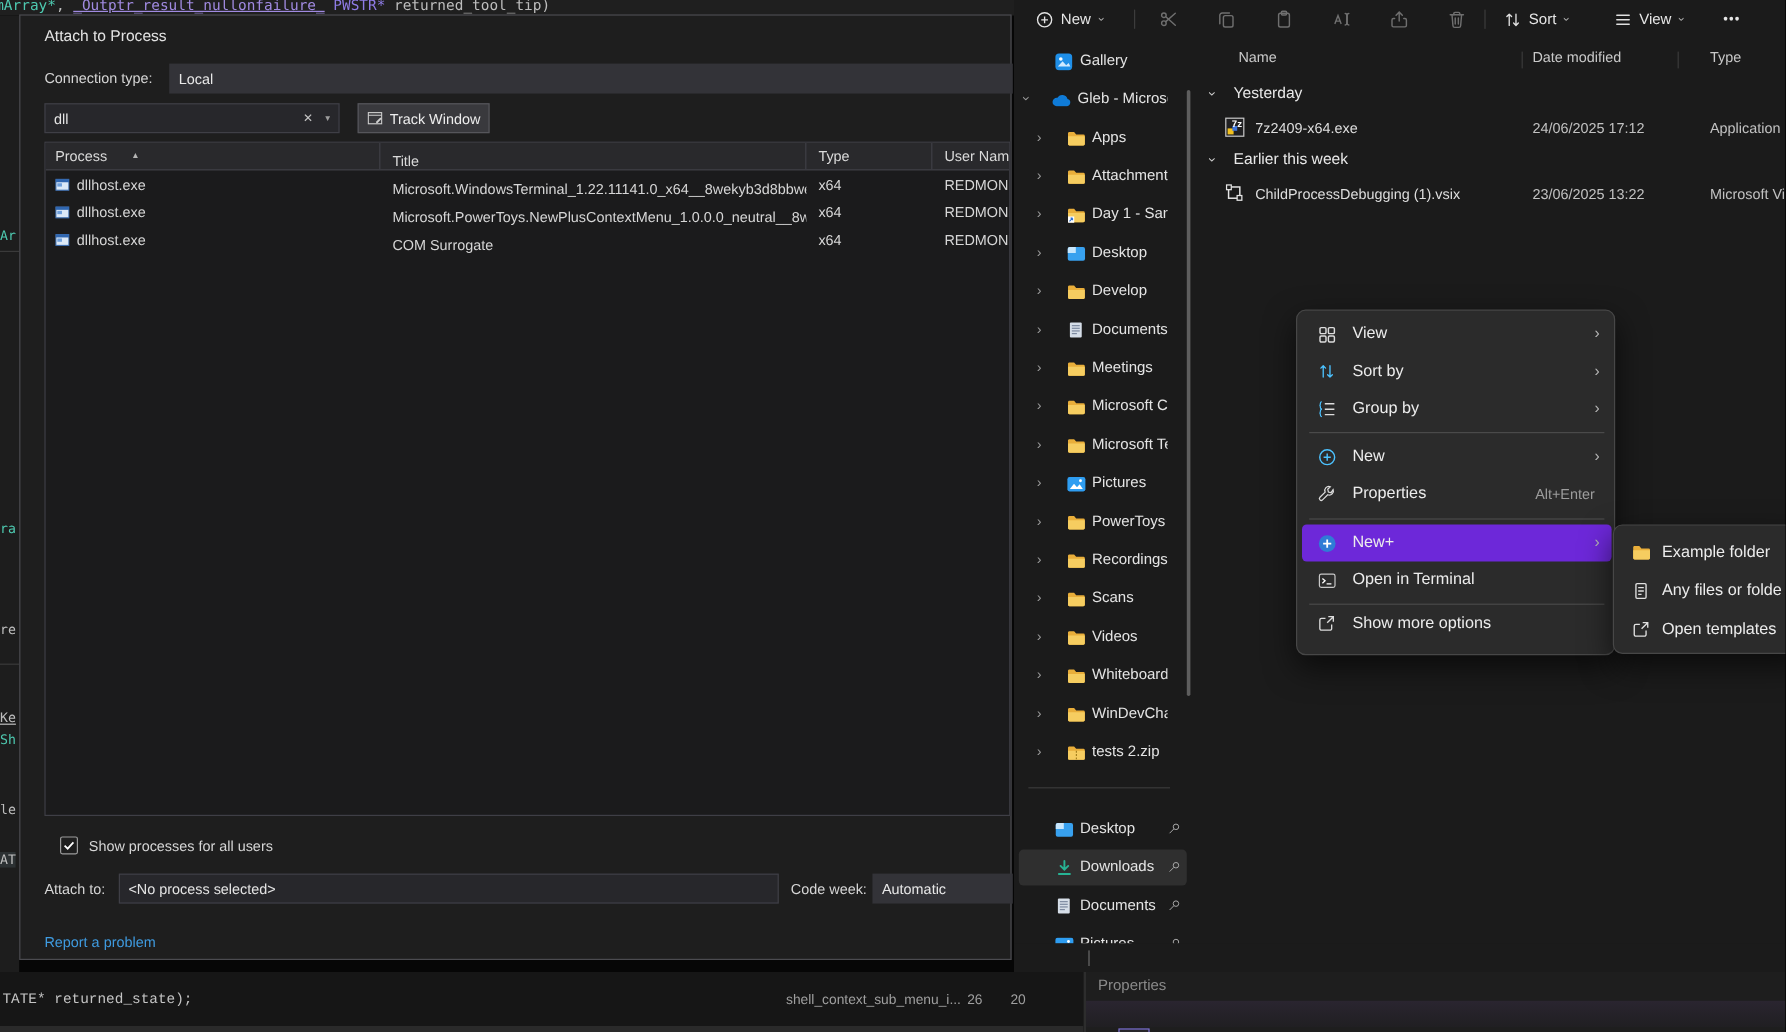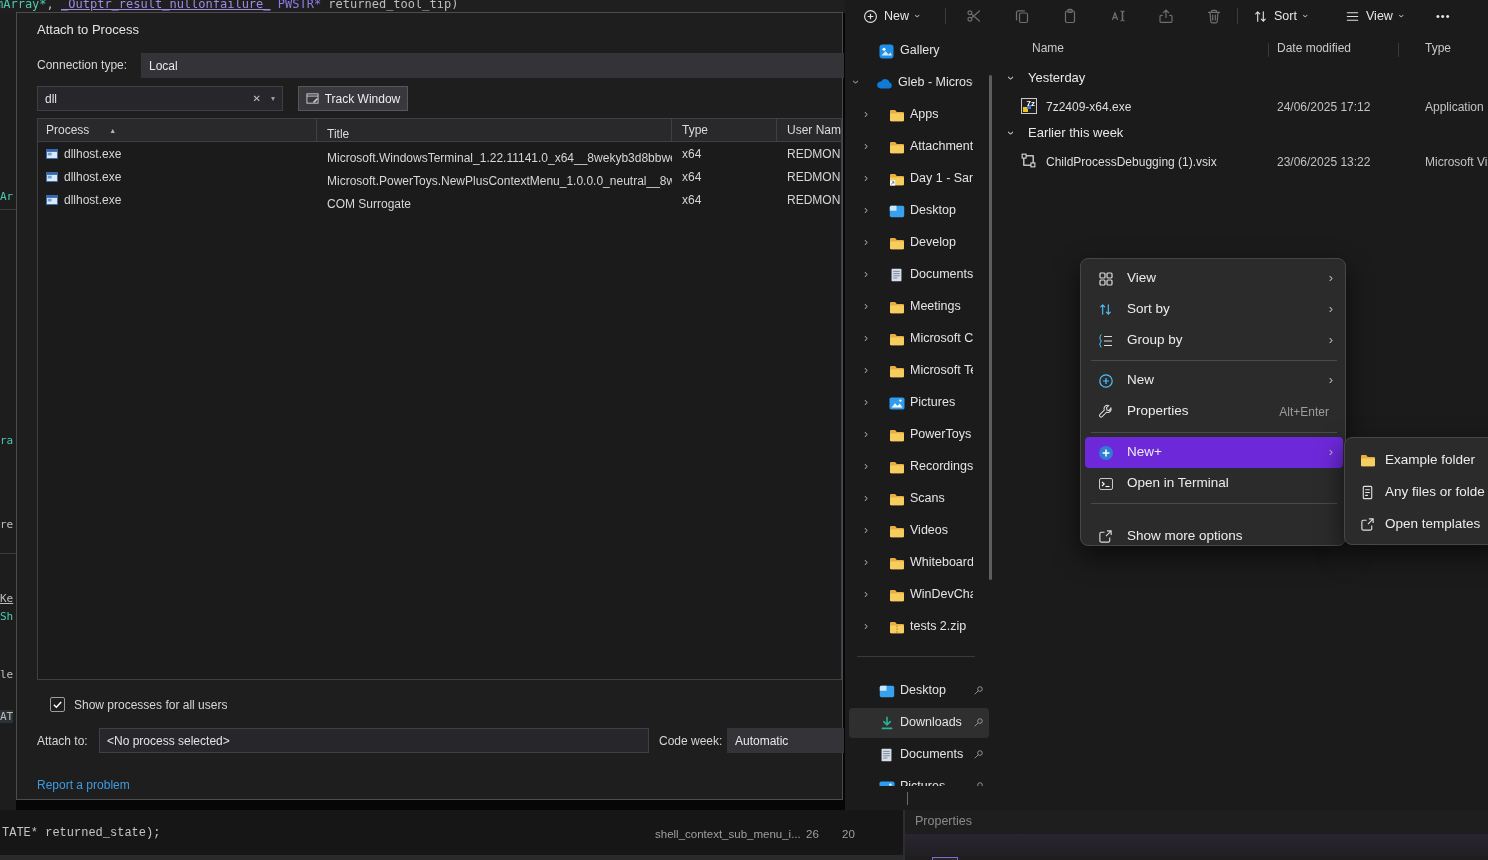--- a/index.html
+++ b/index.html
@@ -723,21 +723,21 @@
       <span class="micon">
           <svg width="16" height="16" viewBox="0 0 16 16">
             <rect x="1.5" y="2.5" width="13" height="11" rx="1.5" fill="#2d2d2d" stroke="#c9c9c9"></rect>
             <path d="m4 6 2.2 2L4 10" stroke="#fff" fill="none" stroke-width="1.1"></path>
             <path d="M7.5 10.5h4" stroke="#fff" stroke-width="1.1"></path>
           </svg>
         </span>
       <span class="mlabel">Open in Terminal</span>
     </div>
     <div class="msep" style="top:244px"></div>
-    <div class="mitem" style="top:262px">
+    <div class="mitem" style="top:245px">
       <span class="micon">
           <svg width="15" height="15" viewBox="0 0 16 16" fill="none" stroke="#dcdcdc" stroke-width="1.2">
             <path d="M7 3.5H3.5A1.5 1.5 0 0 0 2 5v7.5A1.5 1.5 0 0 0 3.5 14H11a1.5 1.5 0 0 0 1.5-1.5V9"></path>
             <path d="M9.5 2H14v4.5M14 2 8.5 7.5"></path>
           </svg>
         </span>
       <span class="mlabel">Show more options</span>
     </div>
   </div>
 

